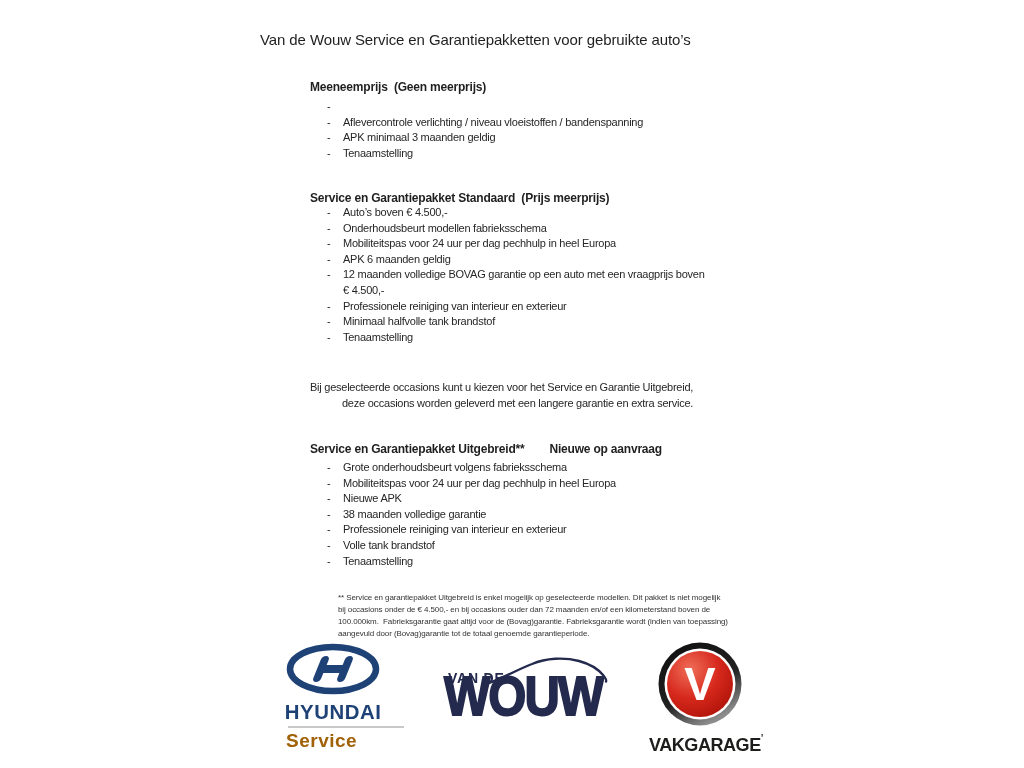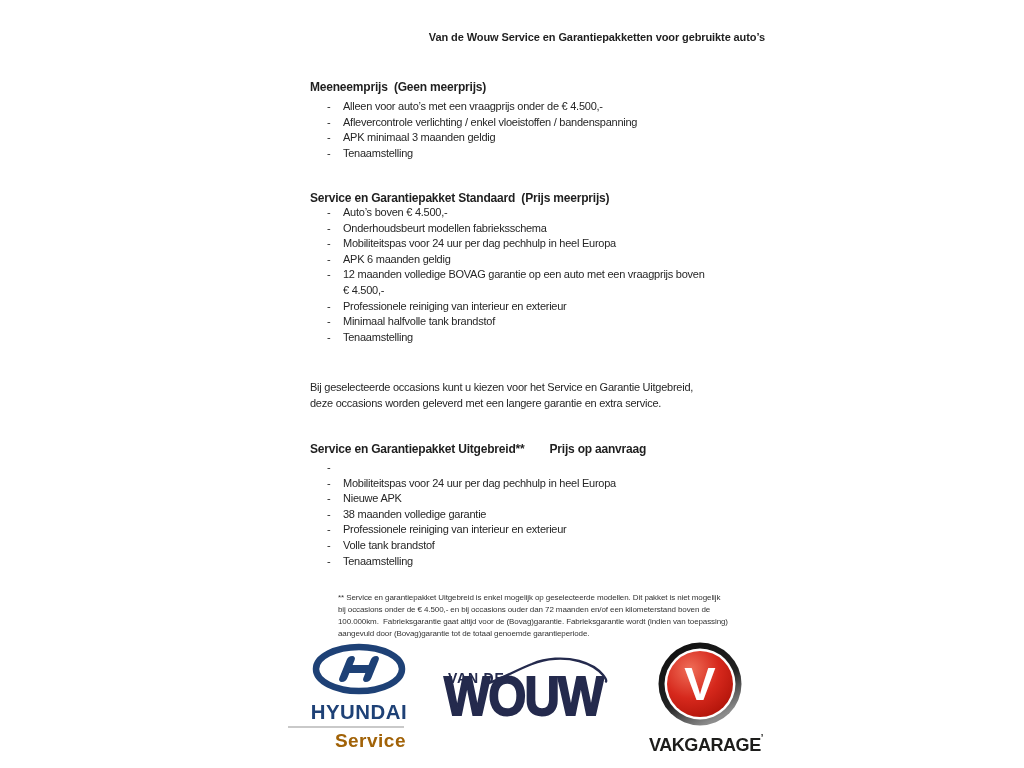--- a/index.html
+++ b/index.html
@@ -3,48 +3,48 @@
 <meta charset="utf-8">
 <style>
   * { margin:0; padding:0; box-sizing:border-box; }
   html,body { background:#ffffff; }
   .page {
     position:relative; width:1024px; height:768px; background:#ffffff;
     font-family:"Liberation Sans", sans-serif; color:#262626; overflow:hidden;
   }
   .doc-title {
     position:absolute; top:31px; left:260px; width:505px;
-    text-align:right; font-size:11px; font-weight:bold; color:#1f1f1f;
+    text-align:left; font-size:15px; font-weight:normal; color:#1f1f1f;
     letter-spacing:-0.1px; white-space:pre-wrap;
   }
   .sec-heading {
     position:absolute; left:310px; font-size:12px; font-weight:bold;
     color:#1f1f1f; letter-spacing:-0.2px; white-space:pre-wrap;
   }
   #h1 { top:80px; }
   #h2 { top:191px; }
   #h3 { top:442px; display:flex; gap:25px;align-items:center; }
   .blist { position:absolute; left:310px; list-style:none; }
   #list1 { top:99px; }
   #list2 { top:205px; }
   #list3 { top:460px; }
   .blist li { display:flex; line-height:15.6px; font-size:11px; letter-spacing:-0.25px; }
   .blist .b { margin-left:17px; width:16px; flex:none; }
   .blist .t { white-space:pre-wrap; max-width:395px; }
   .para {
     position:absolute; left:310px; top:380px; font-size:11px;
-    letter-spacing:-0.25px; line-height:15.8px; white-space:pre-wrap;
+    letter-spacing:-0.25px; line-height:15.8px; white-space:pre-wrap;text-align:right;
   }
   .footnote {
     position:absolute; left:310px; top:592px; font-size:8px;
     letter-spacing:-0.1px; line-height:12px; color:#333; white-space:pre-wrap;margin-left:28px;
   }
   
   .logo-row { position:absolute; left:0; top:640px; width:1024px; height:125px; }
-  .hyundai-logo { position:absolute; left:286px; top:3px; width:120px; text-align:right; }
+  .hyundai-logo { position:absolute; left:286px; top:3px; width:120px; text-align:left; }
   .hyundai-brand {
     font-size:20px; font-weight:bold; color:#1e4176; letter-spacing:0.5px;
     margin-top:1px; white-space:nowrap; transform:scale(1.02,1.05); transform-origin:center top;
   }
   .hyundai-divider { border-top:2px solid #c9c9c9; margin:3px 2px 2px 2px; }
   .hyundai-sub { font-size:19px; font-weight:bold; color:#a16207; letter-spacing:0.5px; }
   .wouw-logo { position:absolute; left:444px; top:19px; width:168px; height:82px; }
   .wouw-car { position:absolute; left:40px; top:-3px; }
   .wouw-top {
     position:absolute; left:4px; top:11px; font-size:14px; font-weight:bold;
@@ -68,25 +68,24 @@
 <body>
 
 <div class="page">
 
   <div class="doc-title">Van de Wouw Service en Garantiepakketten voor gebruikte auto’s</div>
 
   <div id="h1" class="sec-heading">Meeneemprijs  (Geen meerprijs)</div>
   <ul id="list1" class="blist">
     <li>
         <span class="b">-</span>
-        <span class="t">Alleen voor auto’s met een vraagprijs onder de € 4.500,-</span>
-      </li>
-    <li>
-        <span class="b">-</span>
-        <span class="t">Aflevercontrole verlichting / enkel vloeistoffen / bandenspanning</span>
+      </li>
+    <li>
+        <span class="b">-</span>
+        <span class="t">Aflevercontrole verlichting / niveau vloeistoffen / bandenspanning</span>
       </li>
     <li>
         <span class="b">-</span>
         <span class="t">APK minimaal 3 maanden geldig</span>
       </li>
     <li>
         <span class="b">-</span>
         <span class="t">Tenaamstelling</span>
       </li>
   </ul>
@@ -126,25 +125,26 @@
         <span class="b">-</span>
         <span class="t">Tenaamstelling</span>
       </li>
   </ul>
 
   <div class="para">Bij geselecteerde occasions kunt u kiezen voor het Service en Garantie Uitgebreid,
 deze occasions worden geleverd met een langere garantie en extra service.</div>
 
   <div id="h3" class="sec-heading">
     <span>Service en Garantiepakket Uitgebreid**</span>
-    <span>Prijs op aanvraag</span>
+    <span>Nieuwe op aanvraag</span>
   </div>
   <ul id="list3" class="blist">
     <li>
         <span class="b">-</span>
+        <span class="t">Grote onderhoudsbeurt volgens fabrieksschema</span>
       </li>
     <li>
         <span class="b">-</span>
         <span class="t">Mobiliteitspas voor 24 uur per dag pechhulp in heel Europa</span>
       </li>
     <li>
         <span class="b">-</span>
         <span class="t">Nieuwe APK</span>
       </li>
     <li>

